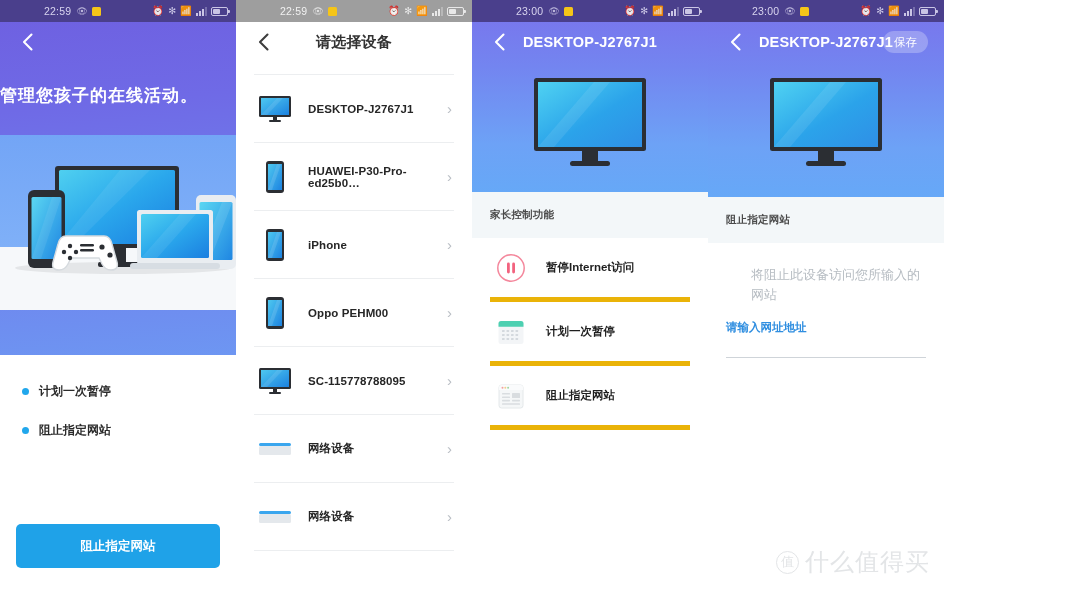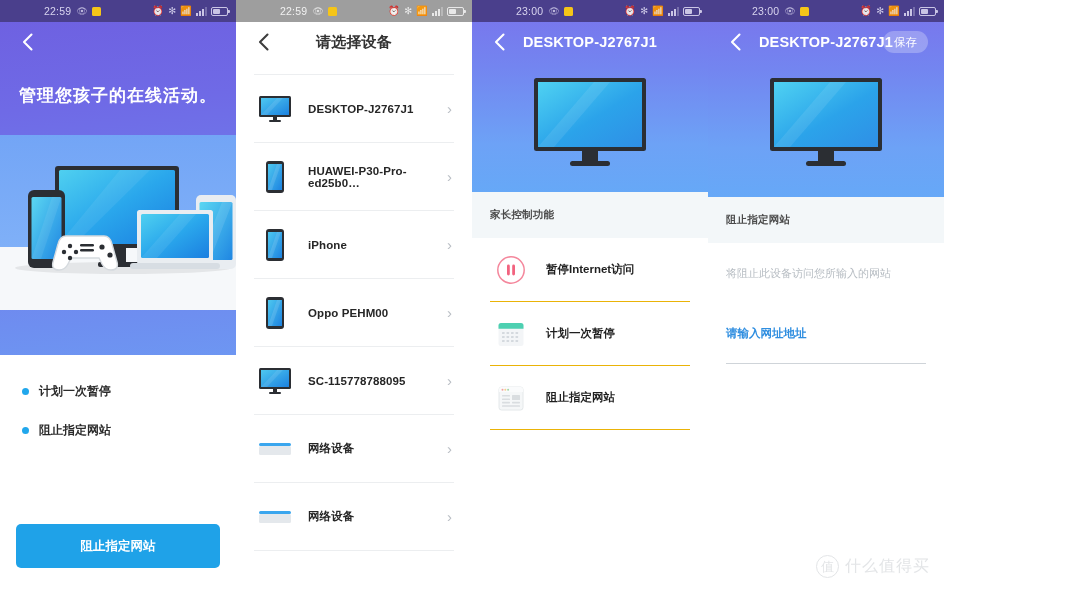--- a/index.html
+++ b/index.html
@@ -55,21 +55,21 @@
   .save-btn {
     margin-left: auto; z-index: 3;
     background: rgba(255,255,255,.26); color: #fff;
     font-size: 11.5px; padding: 3.5px 11px; border-radius: 11px;
     cursor: pointer; font-weight: 500;
   }
 
   
   .p1 { background: linear-gradient(175deg,#6e5fe0 0%,#6f6ae6 18%,#6f86ee 45%,#6ca2f5 72%,#6aabf7 100%); }
   .p1-head { padding: 22px 0 0; }
-  .p1-title { text-align: center; color: #fff; font-size: 17px; font-weight: 700; letter-spacing: 1px; }
+  .p1-title { text-align: left; color: #fff; font-size: 17px; font-weight: 700; letter-spacing: 1px; }
   .p1-art { position: relative; height: 175px; margin-top: 28px; }
   .p1-art-bg-top { position:absolute; inset:0 0 36% 0; background: linear-gradient(180deg,#73a5f6,#7fb0f8); }
   .p1-art-bg-bot { position:absolute; left:0; right:0; bottom:0; height:36%; background:#f6f8fa; }
   .p1-art svg { position: relative; display:block; margin: 0 auto; }
   .p1-body { background: #fff; position: absolute; left: 0; right: 0; top: 355px; bottom: 0; }
   .bullets { padding: 28px 22px 0; }
   .bullet { display: flex; align-items: center; gap: 10px; margin-bottom: 22px; }
   .bullet .dot { width: 7px; height: 7px; border-radius: 50%; background: #21a7ec; flex: none; }
   .bullet span.txt { font-size: 12px; color: #2b2b2b; font-weight: 700; }
   .cta {
@@ -96,41 +96,41 @@
   .hero { background: linear-gradient(180deg,#7a72ec 0%,#7385f0 35%,#6da2f6 75%,#66a8f7 100%); }
   .p3 .hero { height: 192px; }
   .p4 .hero { height: 197px; }
   .hero-art { display: flex; align-items: center; justify-content: center; padding-top: 14px; }
   .sect-head {
     background: #f3f7f9; height: 46px; display: flex; align-items: center;
     padding: 12px 18px; font-size: 10.5px; color: #4a4a4a; font-weight: 700; letter-spacing: .2px;
   }
   .feat-row {
     display: flex; align-items: center; height: 64px; margin: 0 18px;
-    border-bottom: 1px solid #eab308; cursor: pointer;
+    border-bottom: 5px solid #eab308; cursor: pointer;
   }
   .feat-icon { width: 42px; flex: none; display: flex; align-items: center; justify-content: center; }
   .feat-label { font-size: 11.5px; color: #1f1f1f; font-weight: 700; padding-left: 14px; }
 
   .p4-body { padding: 22px 18px 0; }
-  .p4-hint { font-size: 11px; color: #b6bcc2; line-height: 1.5; }
-  .p4-input-label { font-size: 11.5px; color: #2f8ee0; font-weight: 700; margin-top: 44px; }
+  .p4-hint { font-size: 13px; color: #b6bcc2; line-height: 1.5; margin-left: 25px; }
+  .p4-input-label { font-size: 11.5px; color: #2f8ee0; font-weight: 700; margin-top: 16px; }
   .p4-underline { height: 1px; background: #cfd4d9; margin-top: 22px; }
 
   
   .watermark {
     position: absolute; right: 14px; bottom: 22px;
     display: flex; align-items: center; gap: 6px;
     color: #e3e5e7; pointer-events: none; user-select: none;
   }
   .wm-circle {
     width: 23px; height: 23px; border-radius: 50%; border: 1.6px solid #e3e5e7;
     display: flex; align-items: center; justify-content: center; font-size: 13px;
   }
-  .wm-text { font-size: 16px; letter-spacing: 1px; }
+  .wm-text { font-size: 24px; letter-spacing: 1px; }
 </style>
 </head>
 <body>
 
 <div class="screens">
 
   <div class="panel p1">
     <div class="statusbar sb-dark">
       <div class="sb-time">22:59</div>
       <div class="sb-left-icons">

